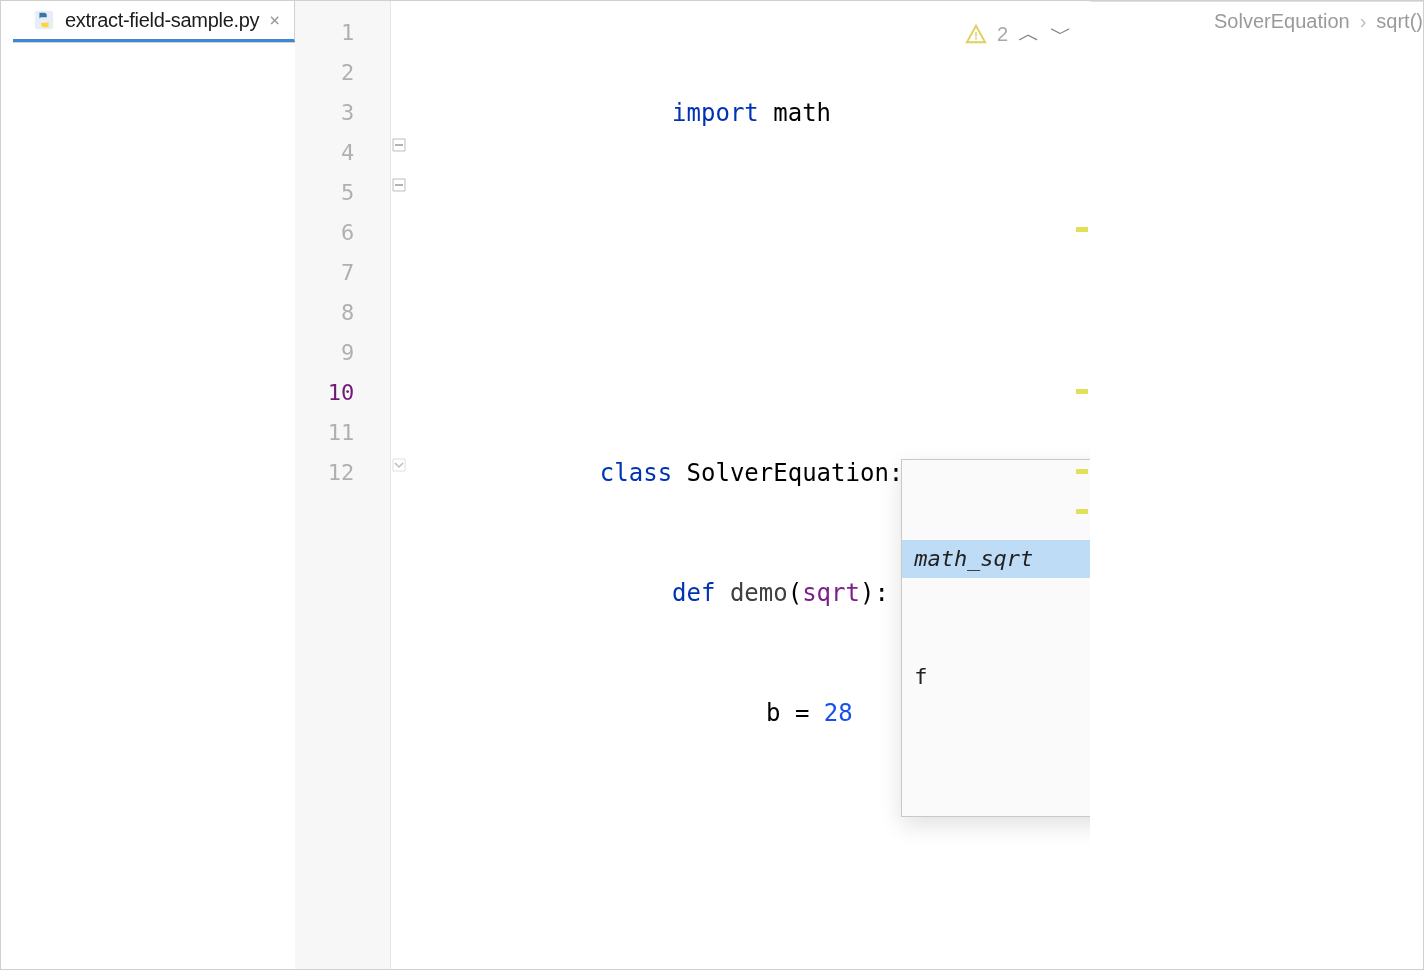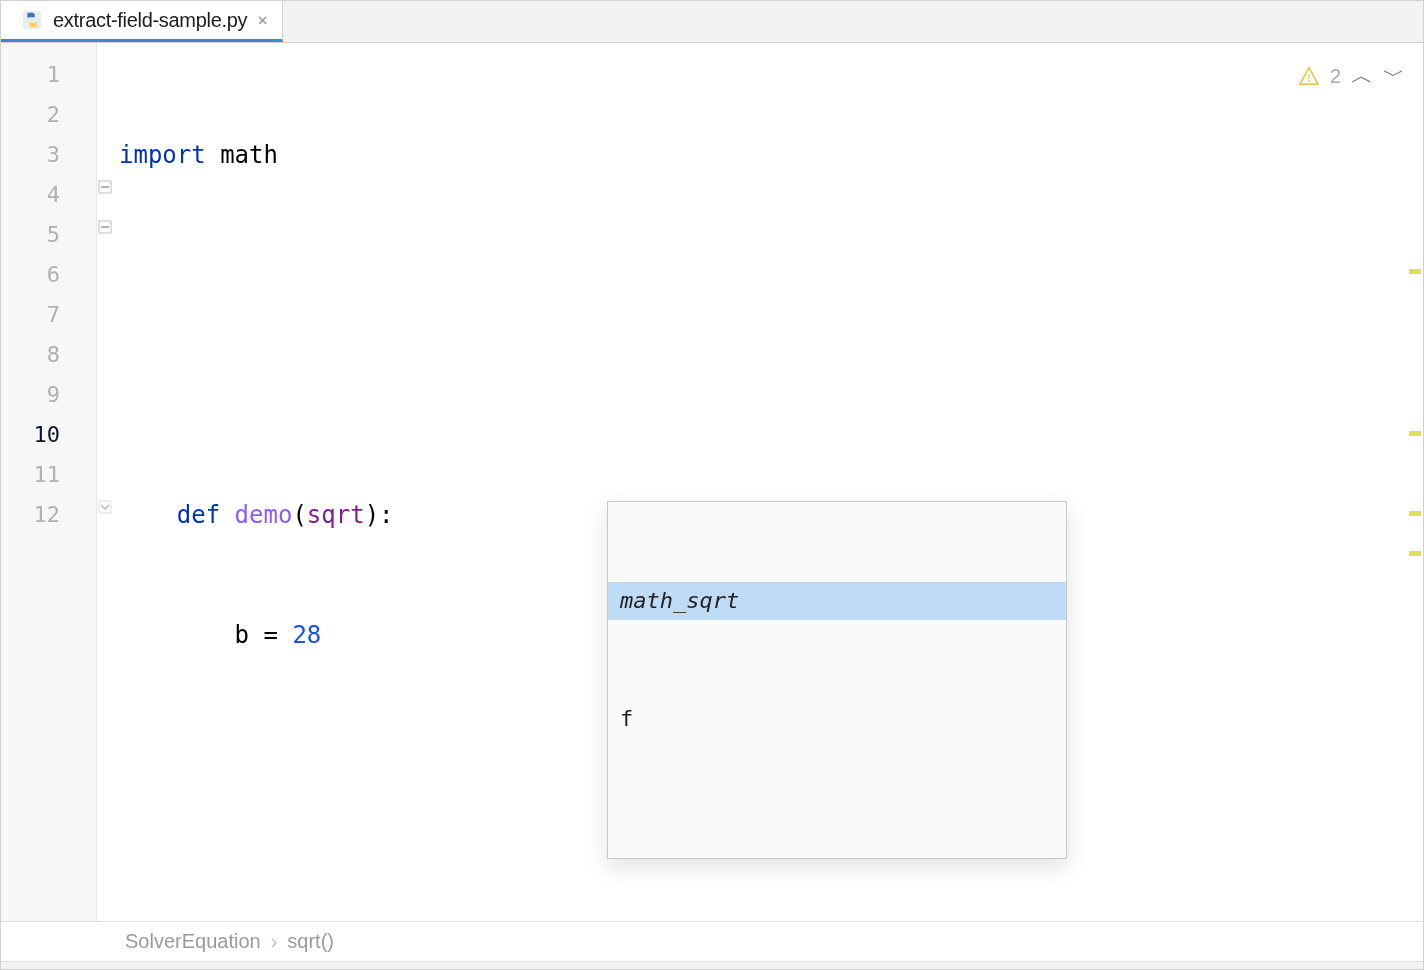--- a/index.html
+++ b/index.html
@@ -1,36 +1,36 @@
 <!DOCTYPE html>
 <html><head>
 <meta charset="utf-8">
 <style>
   * { margin: 0; padding: 0; box-sizing: border-box; }
   html, body { width: 1424px; height: 970px; font-family: "Menlo","Consolas",monospace; background: #fff; overflow: hidden; }
-  .root { display: flex; flex-direction: column; height: 100%; border: 1px solid #d0d0d0; }
+  .root { display: flex; height: 100%; border: 1px solid #d0d0d0; padding-left: 12px; }
 
   
   .tabbar { height: 42px; background: #f2f2f2; border-bottom: 1px solid #d0d0d0; display: flex; align-items: stretch; }
   .tab { display: flex; align-items: center; padding: 0 14px 0 20px; background: #fff; border-right: 1px solid #d0d0d0; border-bottom: 3px solid #3e86d6; position: relative; gap: 10px; }
   .tab .filename { font-family: -apple-system,"Segoe UI",sans-serif; font-size: 20px; color: #1c1c1c; letter-spacing: -0.3px; }
   .tab-close { color: #9a9a9a; font-size: 18px; line-height: 1; cursor: pointer; }
   .py-icon { width: 22px; height: 22px; display: inline-block; }
 
   
   .editor { flex: 1; display: flex; position: relative; background: #fff; overflow: hidden; }
   .gutter { width: 96px; background: #f7f7f7; border-right: 1px solid #e7e7e7; padding-top: 12px; }
   .gutter .ln { height: 40px; line-height: 40px; text-align: right; padding-right: 36px; color: #b0b0b0; font-size: 22px; }
-  .ln.current { color: #0f172a; }
+  .ln.current { color: #701a75; }
   .fold-col { position: absolute; left: 96px; top: 12px; width: 20px; }
   .fold-mark { position: absolute; left: 0; width: 16px; height: 16px; }
   .code { flex: 1; padding: 12px 0 0 22px; font-size: 24px; line-height: 40px; white-space: pre; position: relative; }
-  .code .row { height: 40px; }
+  .code .row { height: 40px; text-align: center; }
   .kw { color: #0033b3; }
-  .fn { color: #8b5cf6; }
+  .fn { color: #404040; }
   .cls { color: #000; }
   .num { color: #1750eb; }
   .par { color: #7a1f8c; }
   .id { color: #000; }
 
   
   .inspections { position: absolute; top: 18px; right: 18px; display: flex; align-items: center; gap: 10px; color: #a9a9a9; font-family: -apple-system,sans-serif; font-size: 20px; }
   .warn-tri { width: 22px; height: 22px; }
   .chev { font-size: 22px; color: #7d7d7d; cursor: pointer; }
 
@@ -100,20 +100,21 @@
             <path d="M2 2h12v12H2z" fill="#fff" stroke="#e0e0e0"></path>
             <path d="M4 6l4 4 4-4" fill="none" stroke="#bdbdbd" stroke-width="1.5"></path>
           </svg>
       </span>
     </div>
 
     <div class="code">
       <div class="row"><span class="kw">import</span> <span class="id">math</span></div>
       <div class="row"></div>
       <div class="row"></div>
+      <div class="row"><span class="kw">class</span> <span class="cls">SolverEquation</span><span>:</span></div>
       <div class="row">    <span class="kw">def</span> <span class="fn">demo</span><span>(</span><span class="par">sqrt</span><span>)</span><span>:</span></div>
       <div class="row">        <span>b</span><span> = </span><span class="num">28</span></div>
       
       
       
       
       
 
       <div class="popup">
         <div class="popup-item sel">math_sqrt</div>

